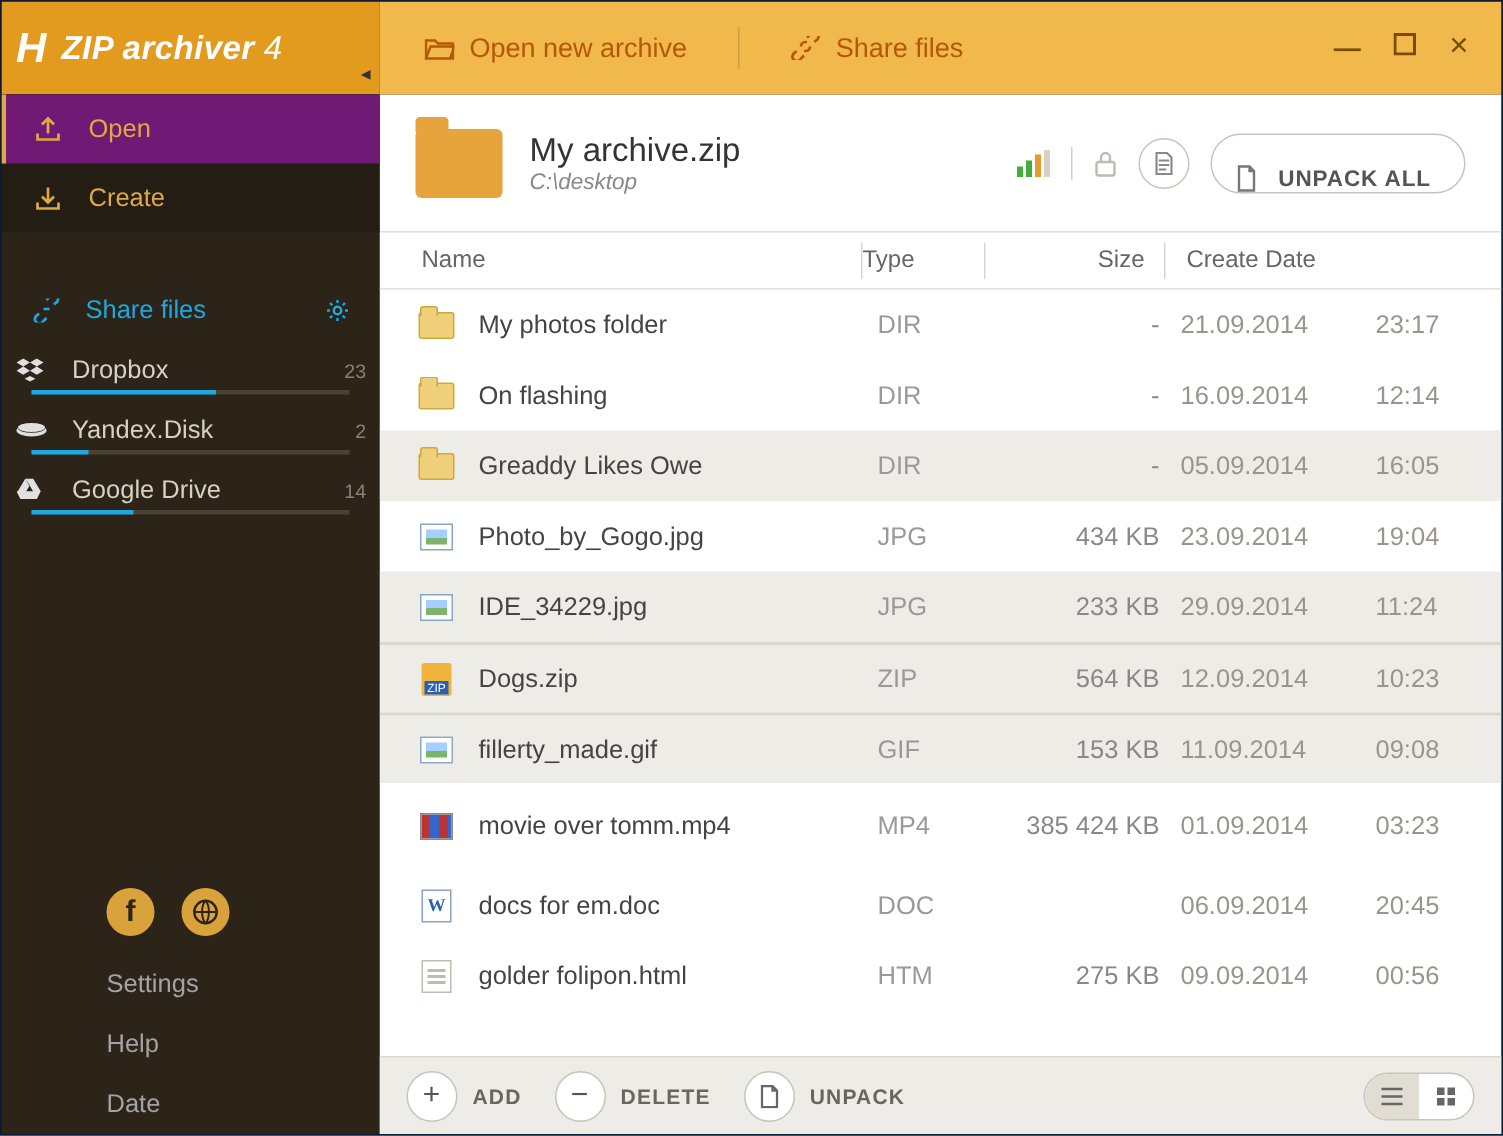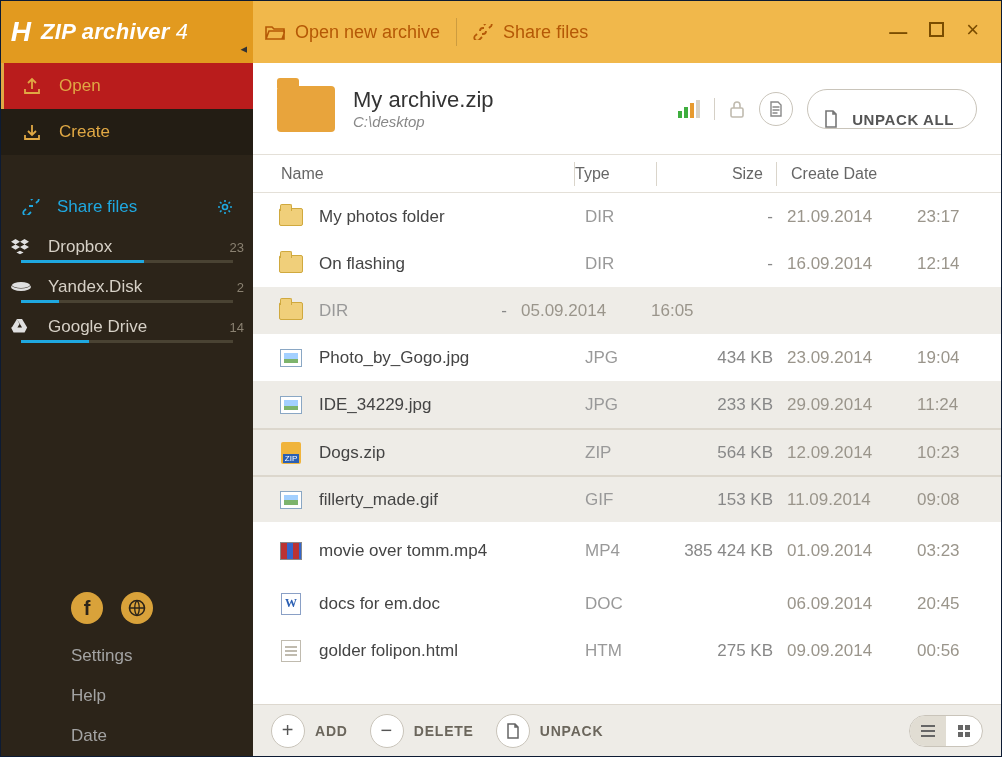--- a/index.html
+++ b/index.html
@@ -4,33 +4,33 @@
 <style>
   * { box-sizing: border-box; margin: 0; padding: 0; font-family: "Segoe UI", Arial, sans-serif; }
   html, body { height: 100%; }
   body { width: 1002px; height: 757px; overflow: hidden; background:#0d1b33; display:flex; flex-direction:column; border:1px solid #0d1b33;}
   
   .top { display:flex; height:62px; }
   .brand { width:252px; background:#e29a1f; display:flex; align-items:center; font-weight:700; font-style:italic; color:#fff; font-size:22px; letter-spacing:.3px;}
   .brand .logo{ width:40px; text-align:center; font-family:Arial; font-weight:900; font-size:28px; color:#fff; }
   .brand .v4{ margin-left:6px; font-weight:300; font-style:italic; }
   .menubar { flex:1; background:#f1b84b; display:flex; align-items:center; position:relative; }
-  .menubar .mbtn{ display:flex; align-items:center; gap:10px; padding:0 12px; height:38px; color:#b55806; font-size:18px; cursor:pointer;}
+  .menubar .mbtn{ display:flex; align-items:center; gap:10px; padding:0 30px; height:38px; color:#b55806; font-size:18px; cursor:pointer;}
   .menubar .sep{ width:1px; height:28px; background:rgba(0,0,0,.15); margin:0 4px;}
   .winctrl{ margin-left:auto; display:flex; gap:22px; padding-right:22px; color:#7a4c00;}
   .winctrl span{ cursor:pointer; font-size:18px; }
   svg{ display:block; }
 
   
   .body { flex:1; display:flex; min-height:0;}
   .sidebar { width:252px; background:#2c2419; color:#ccc; display:flex; flex-direction:column; font-size:17px; position:relative;}
   .collapse{ position:absolute; top:-22px; right:6px; color:#333; font-size:13px; cursor:pointer;}
   .sb-dark{ background:#231d14; }
   .sbitem{ display:flex; align-items:center; gap:16px; height:46px; padding:0 20px; cursor:pointer; color:#e0a844;}
-  .sbitem.active{ background:#b91c1c; border-left:3px solid #e0a844; padding-left:17px;}
+  .sbitem.active{ background:#701a75; border-left:3px solid #e0a844; padding-left:17px;}
   .sbitem .ic{width:22px; display:flex; justify-content:center;}
   .sbgap{ height:32px;}
   .share-head{ display:flex; align-items:center; gap:16px; height:40px; padding:0 20px; color:#1fa8e0; cursor:pointer;}
   .share-head .gear{ margin-left:auto; color:#1fa8e0;}
   .cloud{ display:flex; align-items:center; gap:16px; height:40px; padding:0 9px; color:#d6d0c6; cursor:pointer; position:relative;}
   .cloud .count{ margin-left:auto; font-size:13px; color:#8a8171;}
   .cloud .bar{ position:absolute; left:20px; right:20px; bottom:4px; height:3px; background:#4a4333;}
   .cloud .bar i{ display:block; height:100%; background:#1fa8e0;}
   .cloud .cic{ width:22px; display:flex; justify-content:center; color:#e0e0e0;}
   .sidebar .spacer{ flex:1;}
@@ -302,20 +302,21 @@
           <span class="rname">On flashing</span>
           <span class="rtype">DIR</span>
           <span class="rsize">-</span>
           <span class="rdate">16.09.2014</span>
           <span class="rtime">12:14</span>
         </div>
         <div class="row alt">
           <span class="fic">
             <div class="folder-ic"></div>
           </span>
+          <span class="rname">Greaddy Likes Owe</span>
           <span class="rtype">DIR</span>
           <span class="rsize">-</span>
           <span class="rdate">05.09.2014</span>
           <span class="rtime">16:05</span>
         </div>
         <div class="row">
           <span class="fic">
             <div class="img-ic"></div>
           </span>
           <span class="rname">Photo_by_Gogo.jpg</span>

